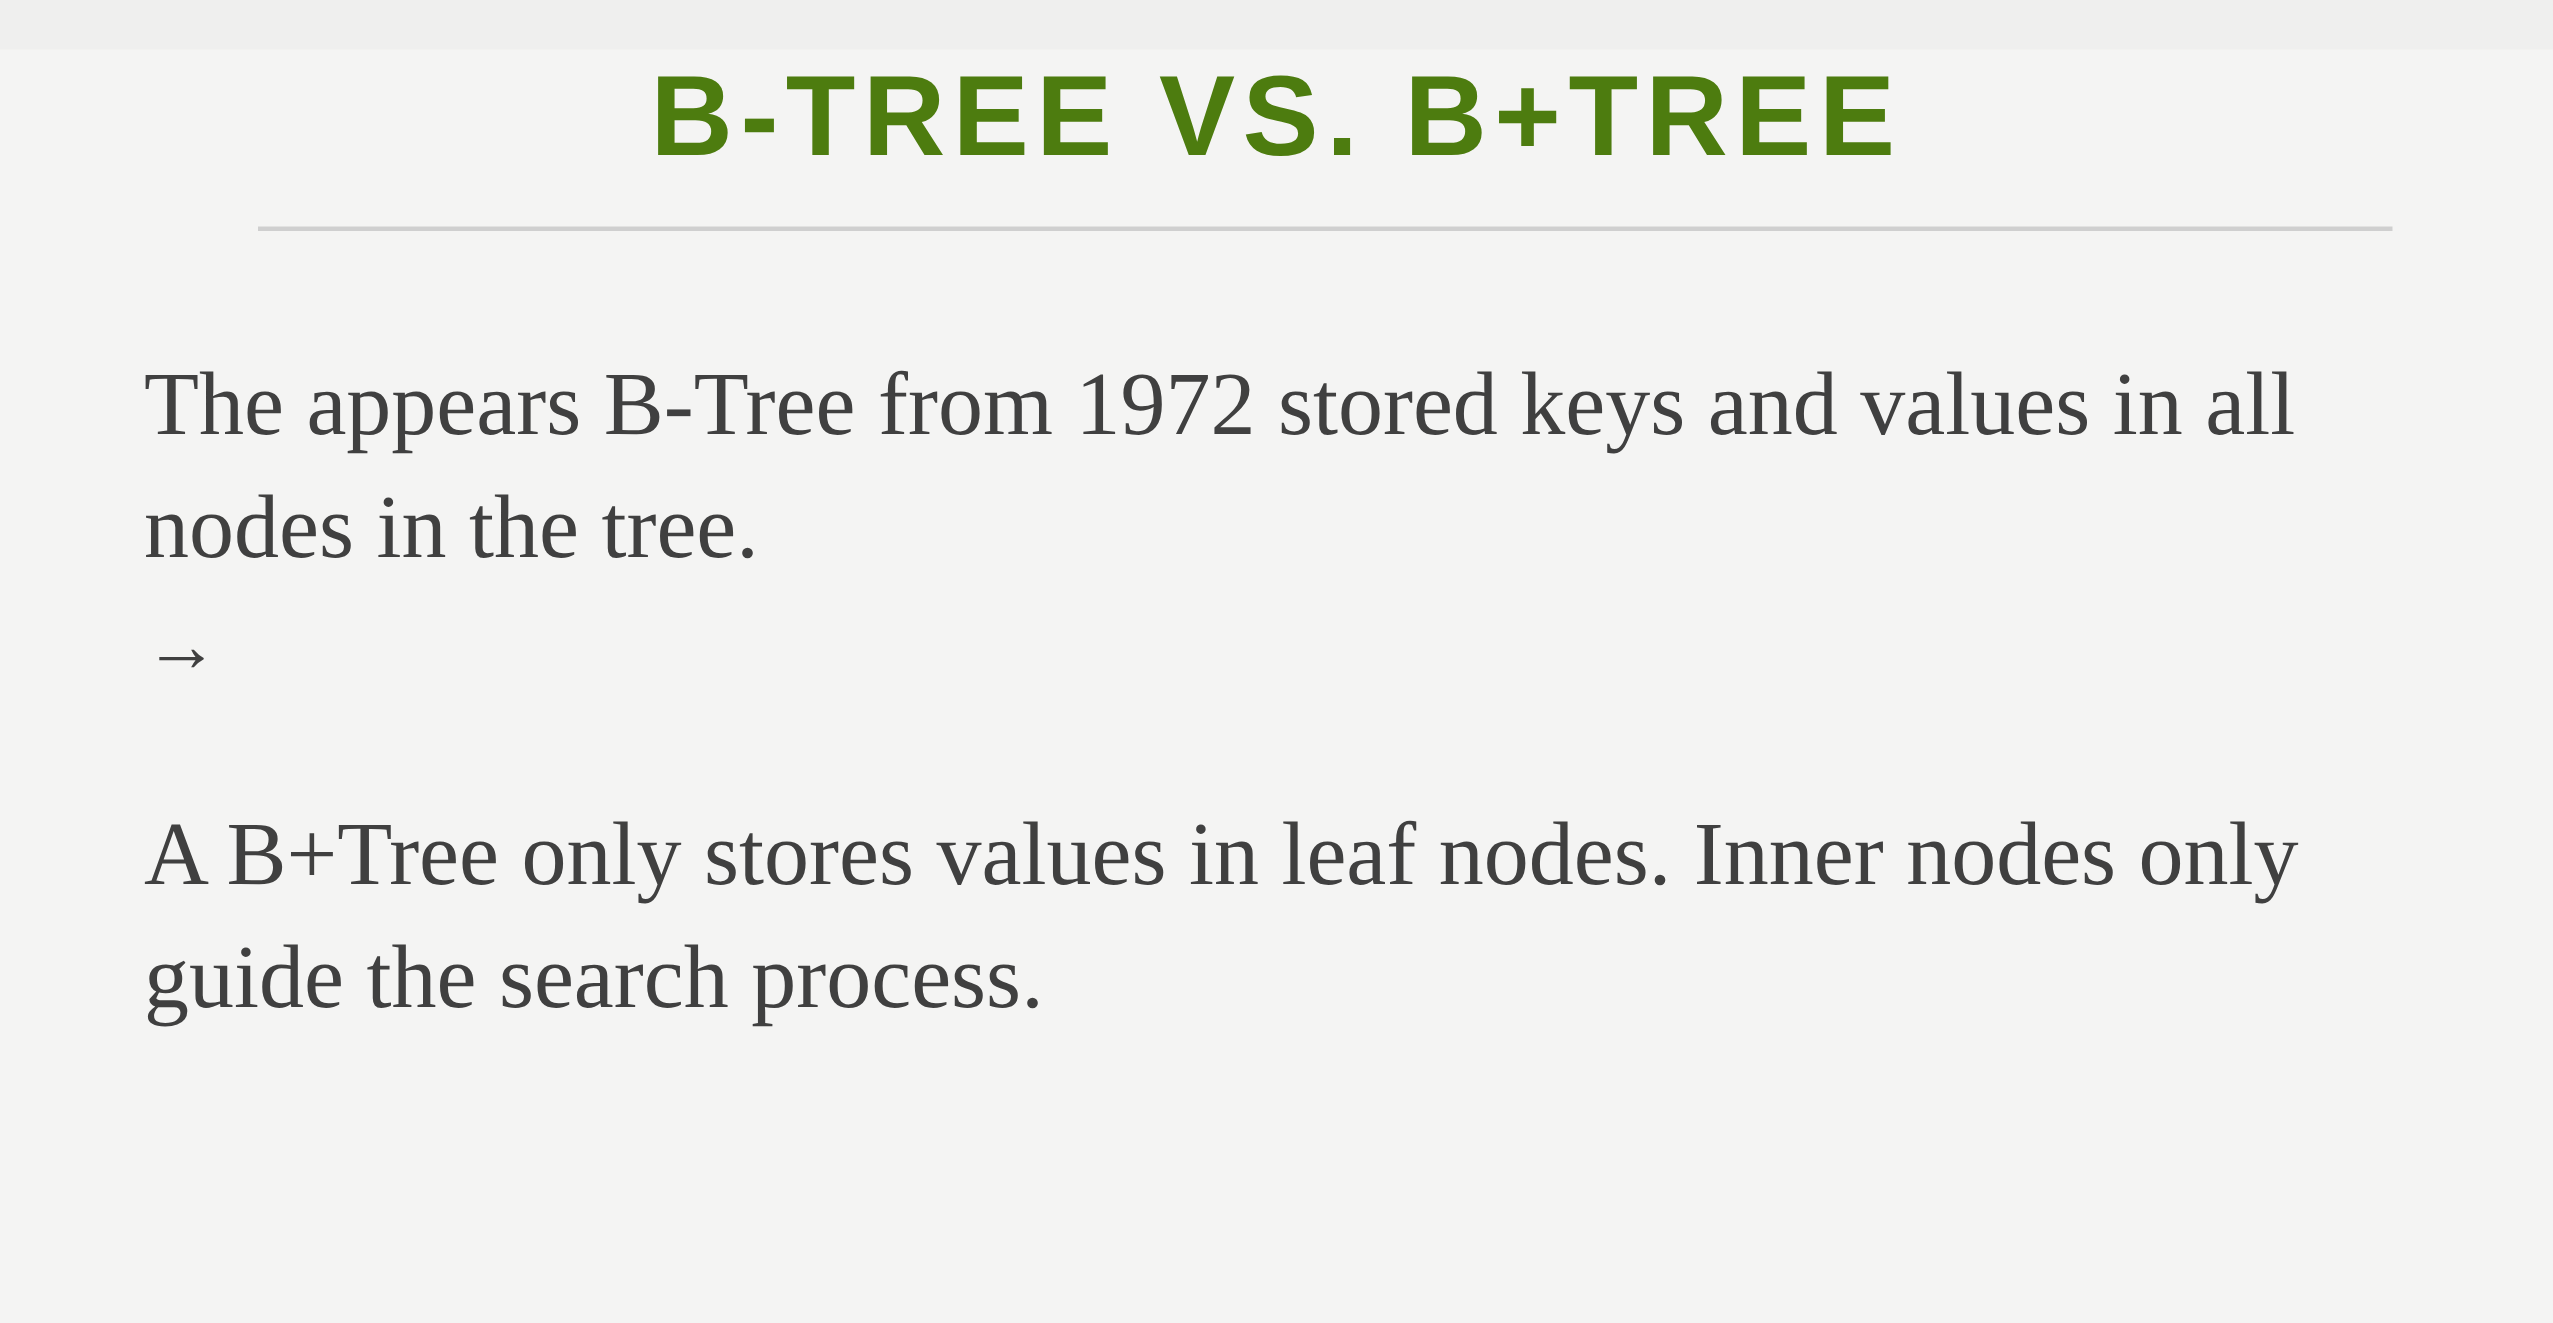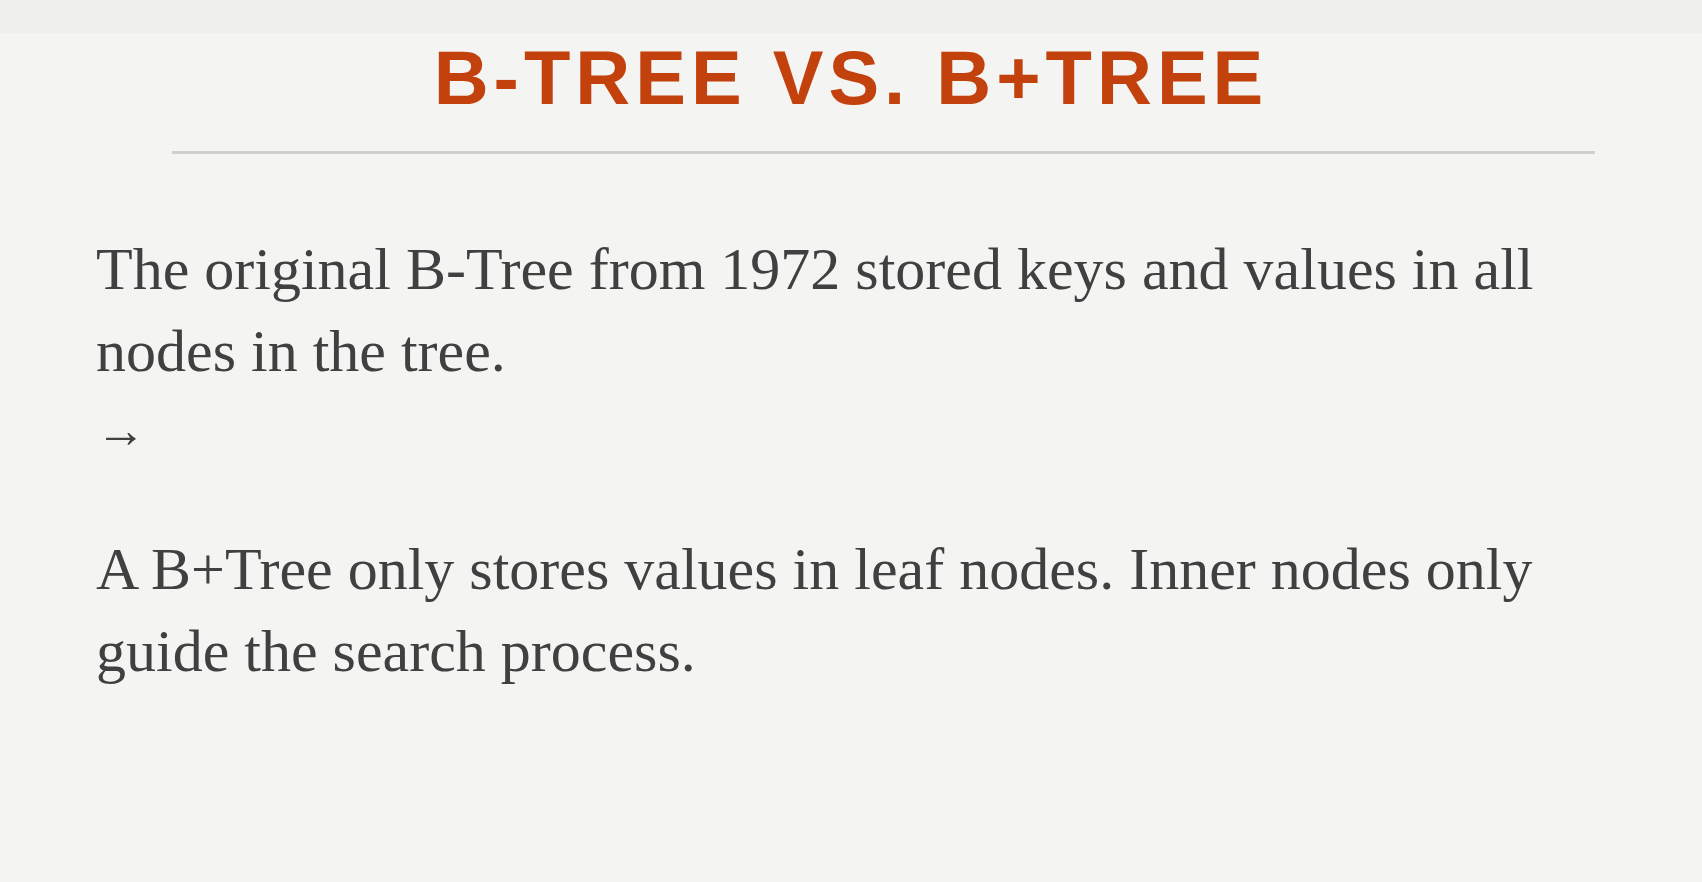--- a/index.html
+++ b/index.html
@@ -38,21 +38,21 @@
     left: 0;
     width: 1702px;
     text-align: center;
   }
   .slide-title {
     font-family: "Liberation Sans", "DejaVu Sans", sans-serif;
     font-weight: 700;
     font-size: 76px;
     line-height: 84px;
     letter-spacing: 5px;
-    color: #c2410c;
+    color: #4d7c0f;
     margin: 0;
     white-space: nowrap;
   }
 
   .title-rule {
     position: absolute;
     top: 151px;
     left: 172px;
     width: 1423px;
     height: 3px;
@@ -114,21 +114,21 @@
   <div class="top-band"></div>
 
   <div class="title-block">
     <h1 class="slide-title">B-TREE VS. B+TREE</h1>
   </div>
 
   <div class="title-rule"></div>
 
   <div class="body-block">
 
-    <p class="para"><span>The original </span><strong>B-Tree</strong><span> from 1972 stored keys and values in all nodes in the tree.</span></p>
+    <p class="para"><span>The appears </span><strong>B-Tree</strong><span> from 1972 stored keys and values in all nodes in the tree.</span></p>
 
     <ul class="sub-list">
       <li class="sub-item">
         <span class="sub-arrow">→</span>
       </li>
     </ul>
 
     <div class="para-gap"></div>
 
     <p class="para"><span>A </span><strong>B+Tree</strong><span> only stores values in leaf nodes. Inner nodes only guide the search process.</span></p>

